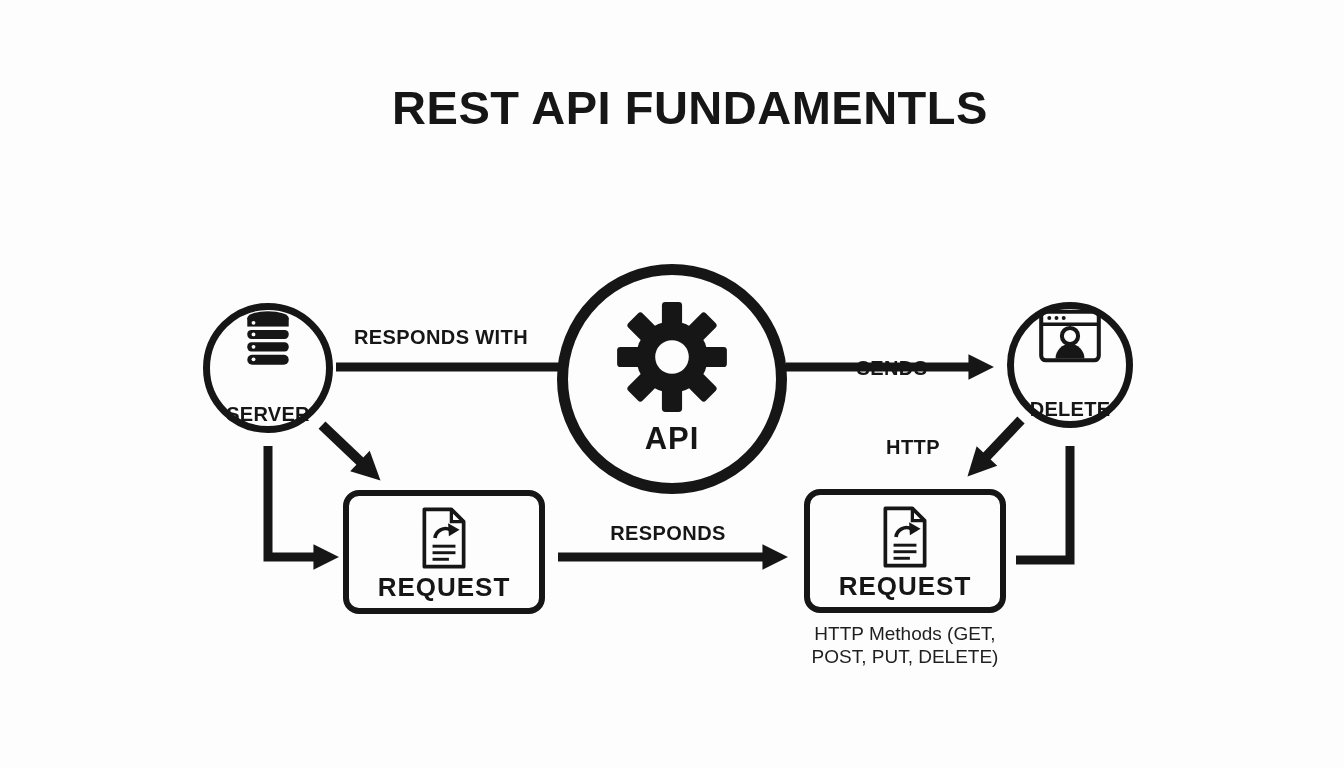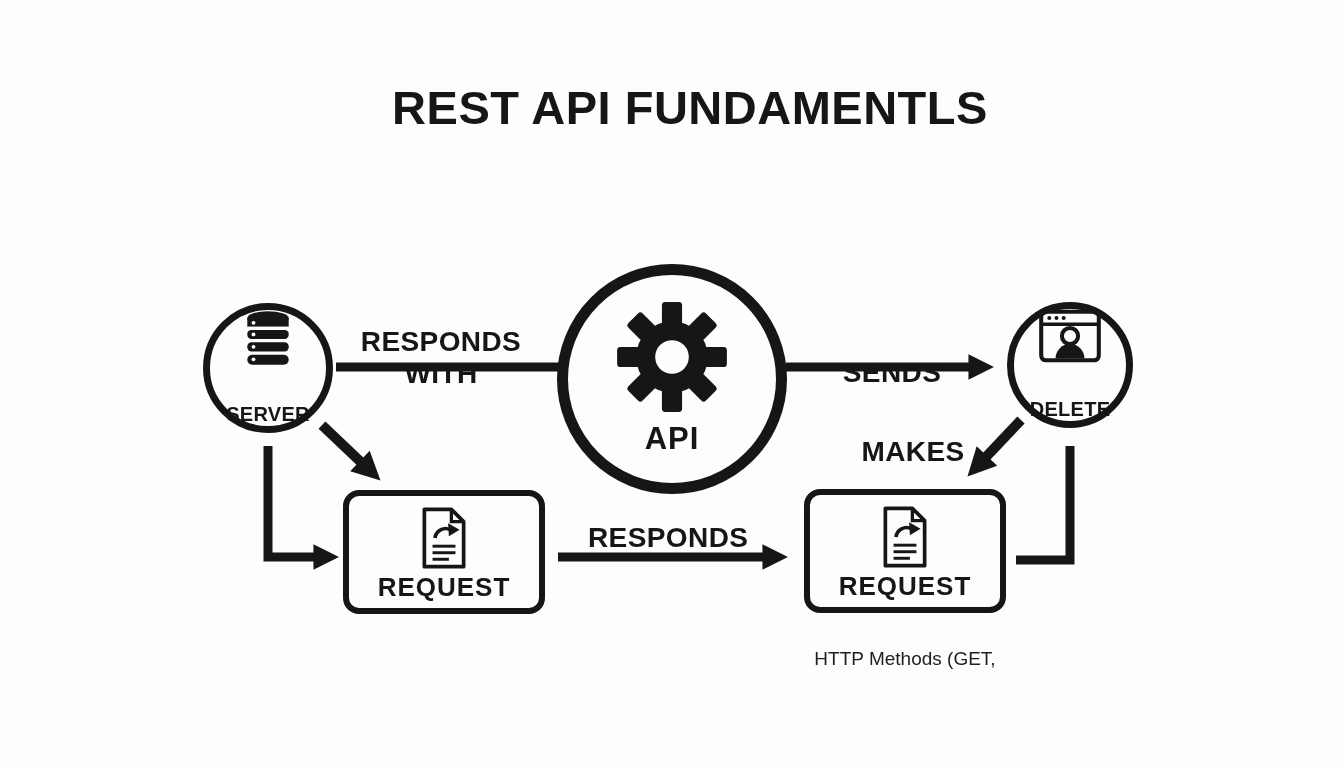--- a/index.html
+++ b/index.html
@@ -41,30 +41,30 @@
     border:6px solid var(--ink);border-radius:16px;
     display:flex;flex-direction:column;align-items:center;justify-content:center;
     gap:2px;background:var(--bg);padding-top:4px;text-align:right;
   }
   .request-left{left:343px;top:490px;}
   .request-right{left:804px;top:489px;}
   .request-label{font-size:26px;font-weight:bold;letter-spacing:1px;}
 
   .edge-label{
     position:absolute;text-align:center;
-    font-size:28px;font-weight:bold;letter-spacing:0.4px;color:var(--ink);
+    font-size:20px;font-weight:bold;letter-spacing:0.4px;color:var(--ink);
   }
   .lbl-responds{left:346px;top:326px;width:190px;}
   .lbl-sends{left:822px;top:326px;width:140px;margin-top:31px;}
   .lbl-makes{left:843px;top:436px;width:140px;}
   .lbl-processes{left:588px;top:522px;width:160px;}
 
   .annotation{
     position:absolute;left:795px;top:622px;width:220px;
-    text-align:center;font-size:19px;line-height:23px;color:#1f1f1f;margin-top:25px;
+    text-align:center;font-size:19px;line-height:23px;color:#1f1f1f;
   }
 </style>
 </head>
 <body>
 
 <div class="canvas">
 
   <div class="title">REST API FUNDAMENTLS</div>
 
   <svg class="connector-layer" viewBox="0 0 1344 768" fill="none">
@@ -179,20 +179,21 @@
         <line x1="19" y1="49" x2="47" y2="49"></line>
         <line x1="19" y1="57" x2="47" y2="57"></line>
         <line x1="19" y1="65" x2="39" y2="65"></line>
       </g>
     </svg>
     <div class="request-label">REQUEST</div>
   </div>
 
   <div class="edge-label lbl-responds">RESPONDS WITH</div>
   <div class="edge-label lbl-sends">SENDS</div>
-  <div class="edge-label lbl-makes">MAKES</div>
+  <div class="edge-label lbl-makes">HTTP</div>
   <div class="edge-label lbl-processes">RESPONDS</div>
 
   <div class="annotation">
     <div>HTTP Methods (GET,</div>
+    <div>POST, PUT, DELETE)</div>
   </div>
 
 </div>
 
 </body></html>

